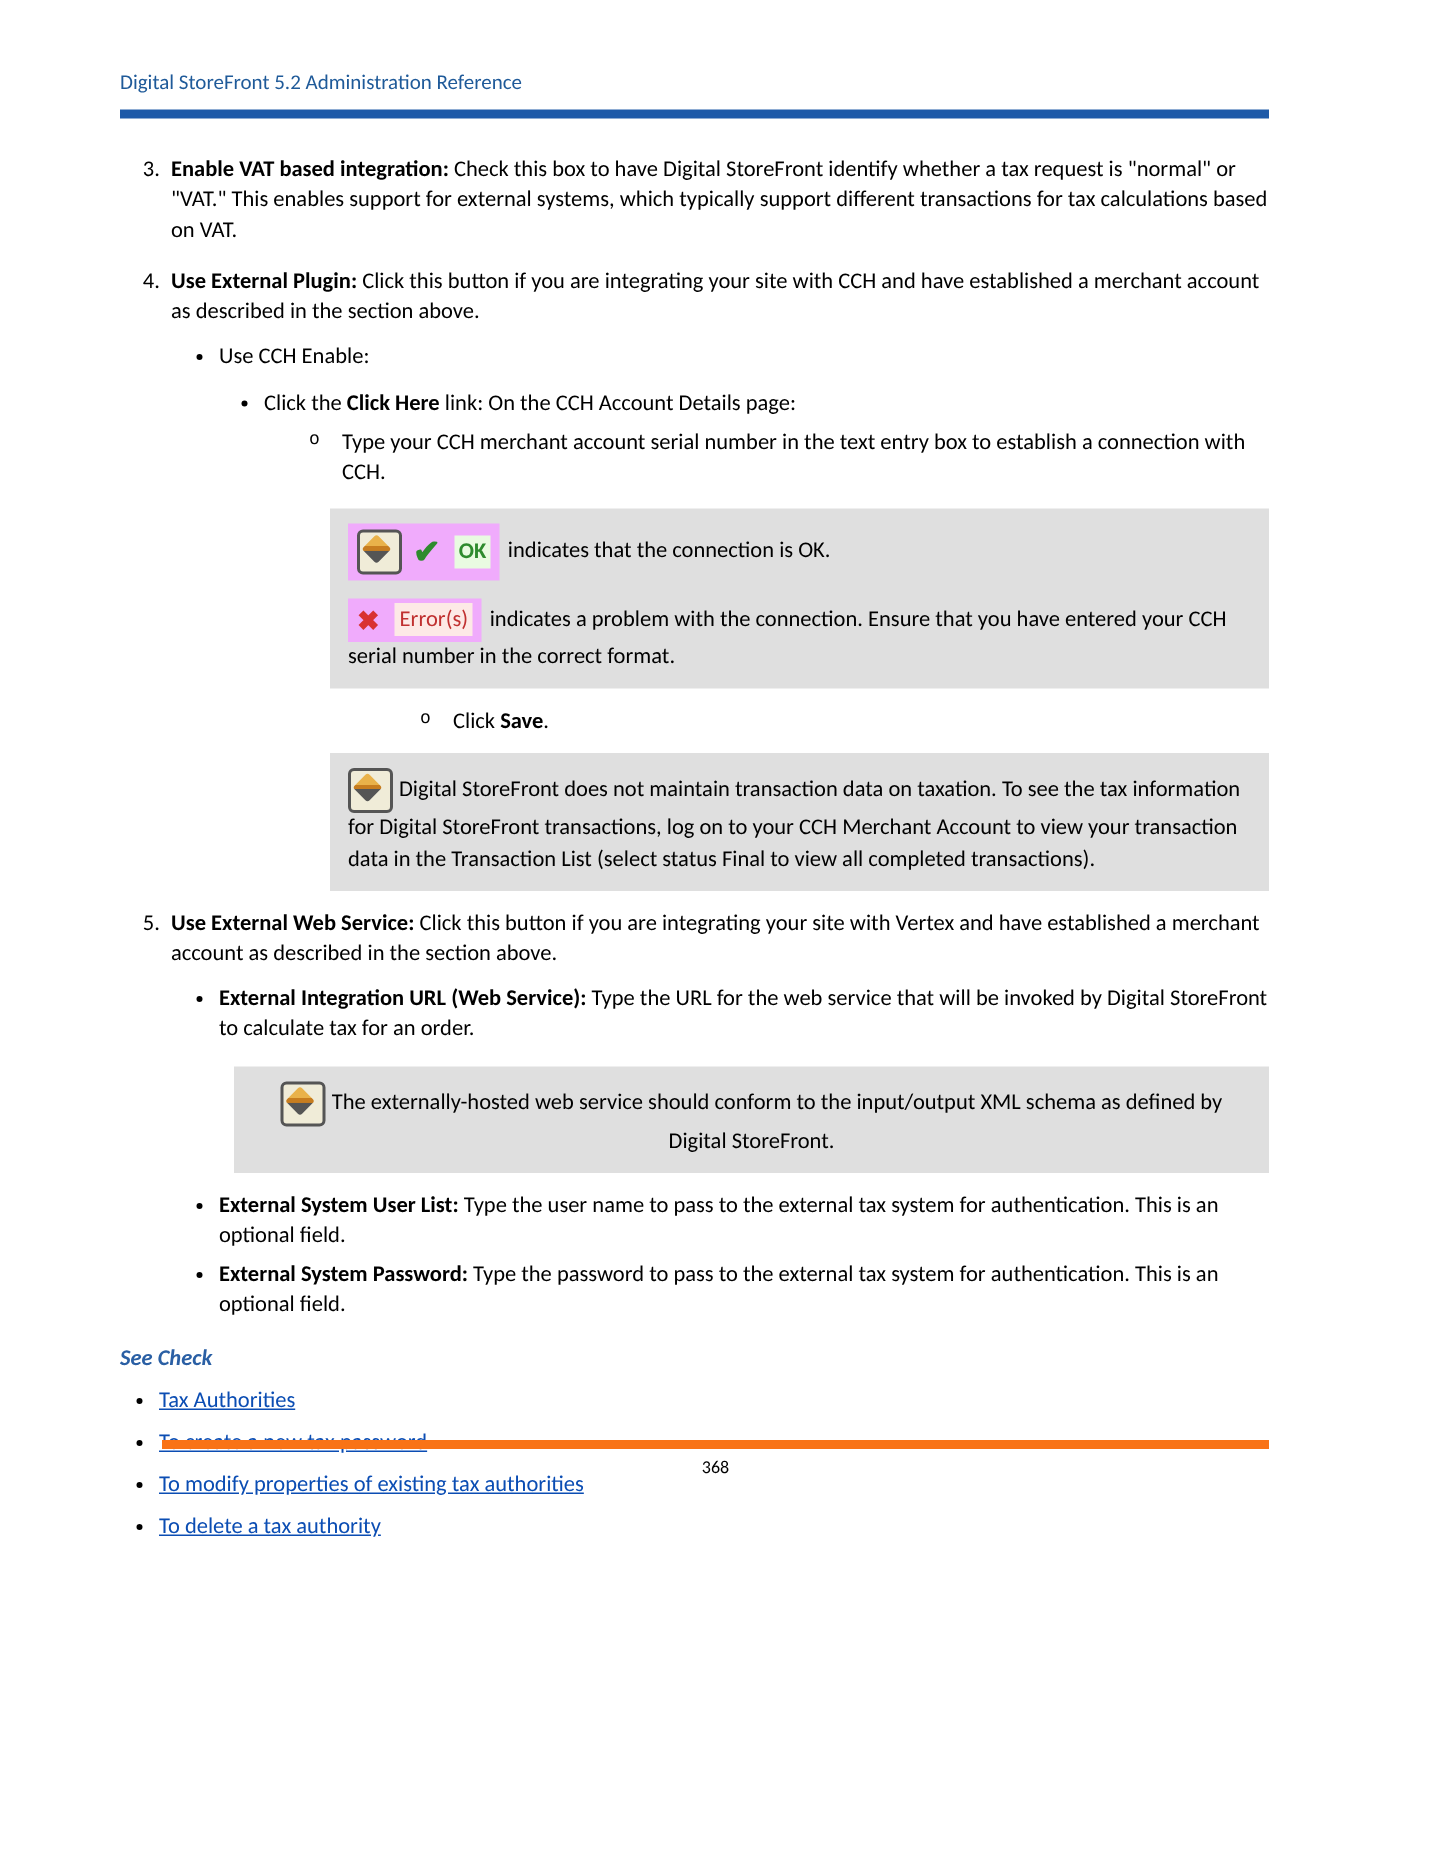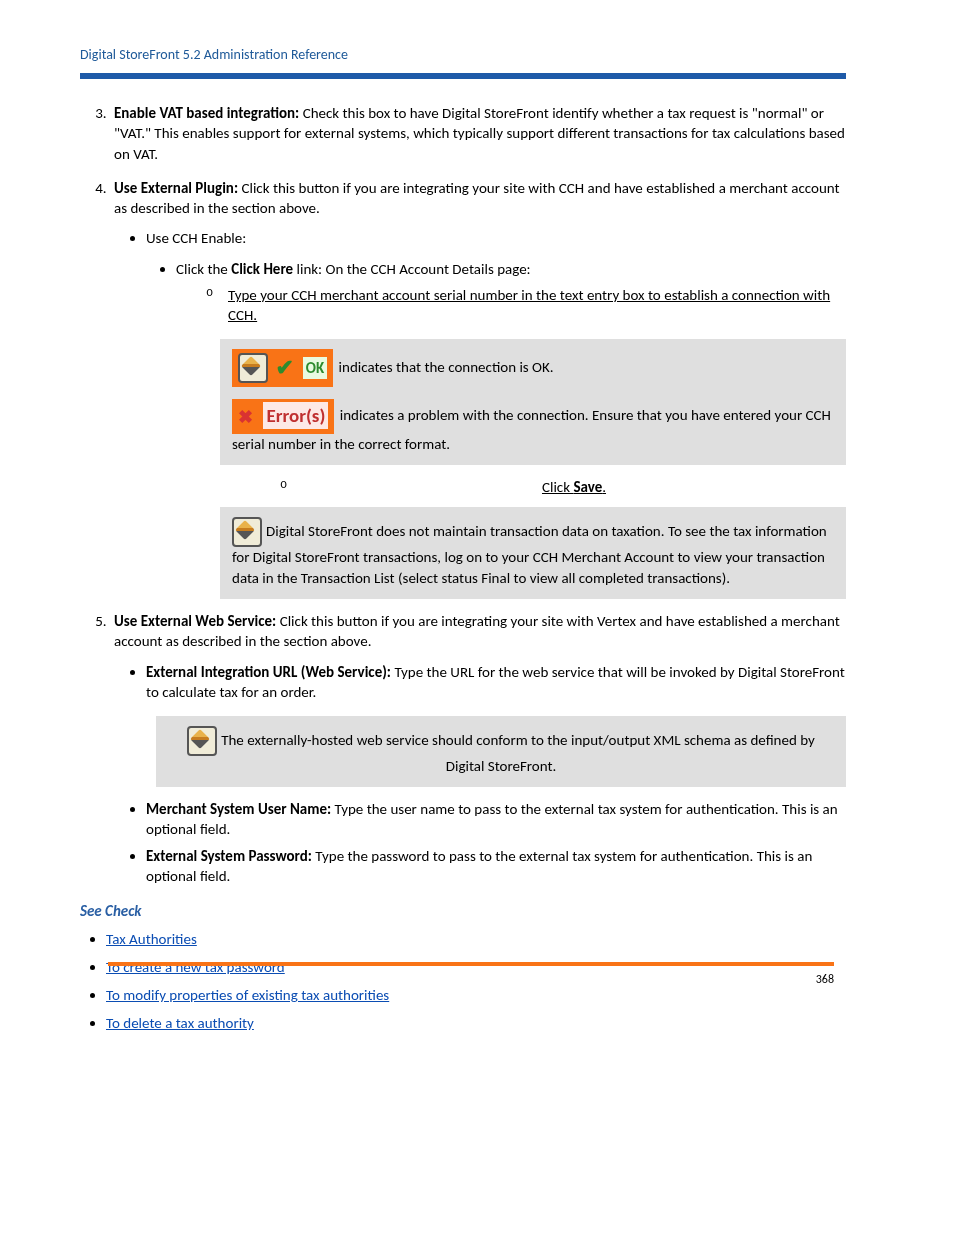--- a/index.html
+++ b/index.html
@@ -59,21 +59,20 @@
   ol.circle {
     list-style: none;
     padding-left: 30px;
     margin: 6px 0;
   }
   ol.circle > li {
     position: relative;
     padding-left: 22px;
     margin-bottom: 6px;
     line-height: 1.35;
-    text-decoration: underline;
   }
   ol.circle > li::before {
     content: "o";
     position: absolute;
     left: 0;
     top: 0;
     font-family: "Courier New", monospace;
     font-size: 12px;
   }
   .bold { font-weight: 700; }
@@ -140,29 +139,29 @@
   .icon-x::after {
     content: "✖";
     color: #d93232;
     font-size: 18px;
     font-weight: bold;
     position: absolute;
     left: 0; top: -2px;
   }
   .error-text {
     color: #c03030;
-    font-weight: bold;
-    font-size: 19px;
+    font-weight: normal;
+    font-size: 15px;
     vertical-align: middle;
     background: #fde9e6;
     padding: 2px 3px;
   }
   .status-chip {
     display: inline-block;
-    background: #f97316;
+    background: #f0abfc;
     padding: 4px 6px;
     vertical-align: middle;
     margin-right: 2px;
   }
   .see-also {
     color: #2a5fa4;
     font-style: italic;
     font-weight: 700;
     margin-top: 16px;
     margin-bottom: 10px;
@@ -176,27 +175,27 @@
     margin-bottom: 10px;
   }
   ul.links li::marker {
     color: #000;
   }
   a.doc-link {
     color: #0b4db3;
     text-decoration: underline;
   }
   .footer-rule {
-    border-top: 4px solid #f97316;
+    border-top: 6px solid #f97316;
     margin-top: 16px;
     padding-top: 6px;
-    text-align: right;
+    text-align: center;
     font-size: 12px;
     position: absolute;
-    left: 108px; right: 120px;
+    left: 108px; right: 108px;
     bottom: 56px;
   }
   .indent-notebox {
     margin-left: 76px;
     text-align: center;
   }
   .indent-notebox-2 {
     margin-left: 140px;
   }
 </style>
@@ -238,21 +237,21 @@
       </span><span> indicates that the connection is OK.</span>
     </div>
     <div class="row">
       <span class="status-chip">
         <span class="icon-x"></span>
         <span class="error-text">Error(s)</span>
       </span><span> indicates a problem with the connection. Ensure that you have entered your CCH serial number in the correct format.</span>
     </div>
   </div>
 
-  <ol class="circle" style="margin-left:170px;text-align:center;">
+  <ol class="circle" style="margin-left:170px;">
     <li>
       <span>Click </span><span class="bold">Save</span><span>.</span>
     </li>
   </ol>
 
   <div class="notebox indent-notebox-2">
     <span class="icon-pencil"></span><span>Digital StoreFront does not maintain transaction data on taxation. To see the tax information for Digital StoreFront transactions, log on to your CCH Merchant Account to view your transaction data in the Transaction List (select status Final to view all completed transactions).</span>
   </div>
 
   <ol class="numbered" start="5">
@@ -266,21 +265,21 @@
       </ul>
     </li>
   </ol>
 
   <div class="notebox indent-notebox">
     <span class="icon-pencil"></span><span>The externally-hosted web service should conform to the input/output XML schema as defined by Digital StoreFront.</span>
   </div>
 
   <ul class="bulleted" style="padding-left:66px; margin-left:0;">
     <li>
-      <span class="bold">Merchant System User Name:</span><span> Type the user name to pass to the external tax system for authentication. This is an optional field.</span>
+      <span class="bold">External System User List:</span><span> Type the user name to pass to the external tax system for authentication. This is an optional field.</span>
     </li>
     <li>
       <span class="bold">External System Password:</span><span> Type the password to pass to the external tax system for authentication. This is an optional field.</span>
     </li>
   </ul>
 
   <div class="see-also">See Check</div>
   <ul class="links">
     <li><a href="#" class="doc-link">Tax Authorities</a></li>
     <li><a href="#" class="doc-link">To create a new tax password</a></li>

